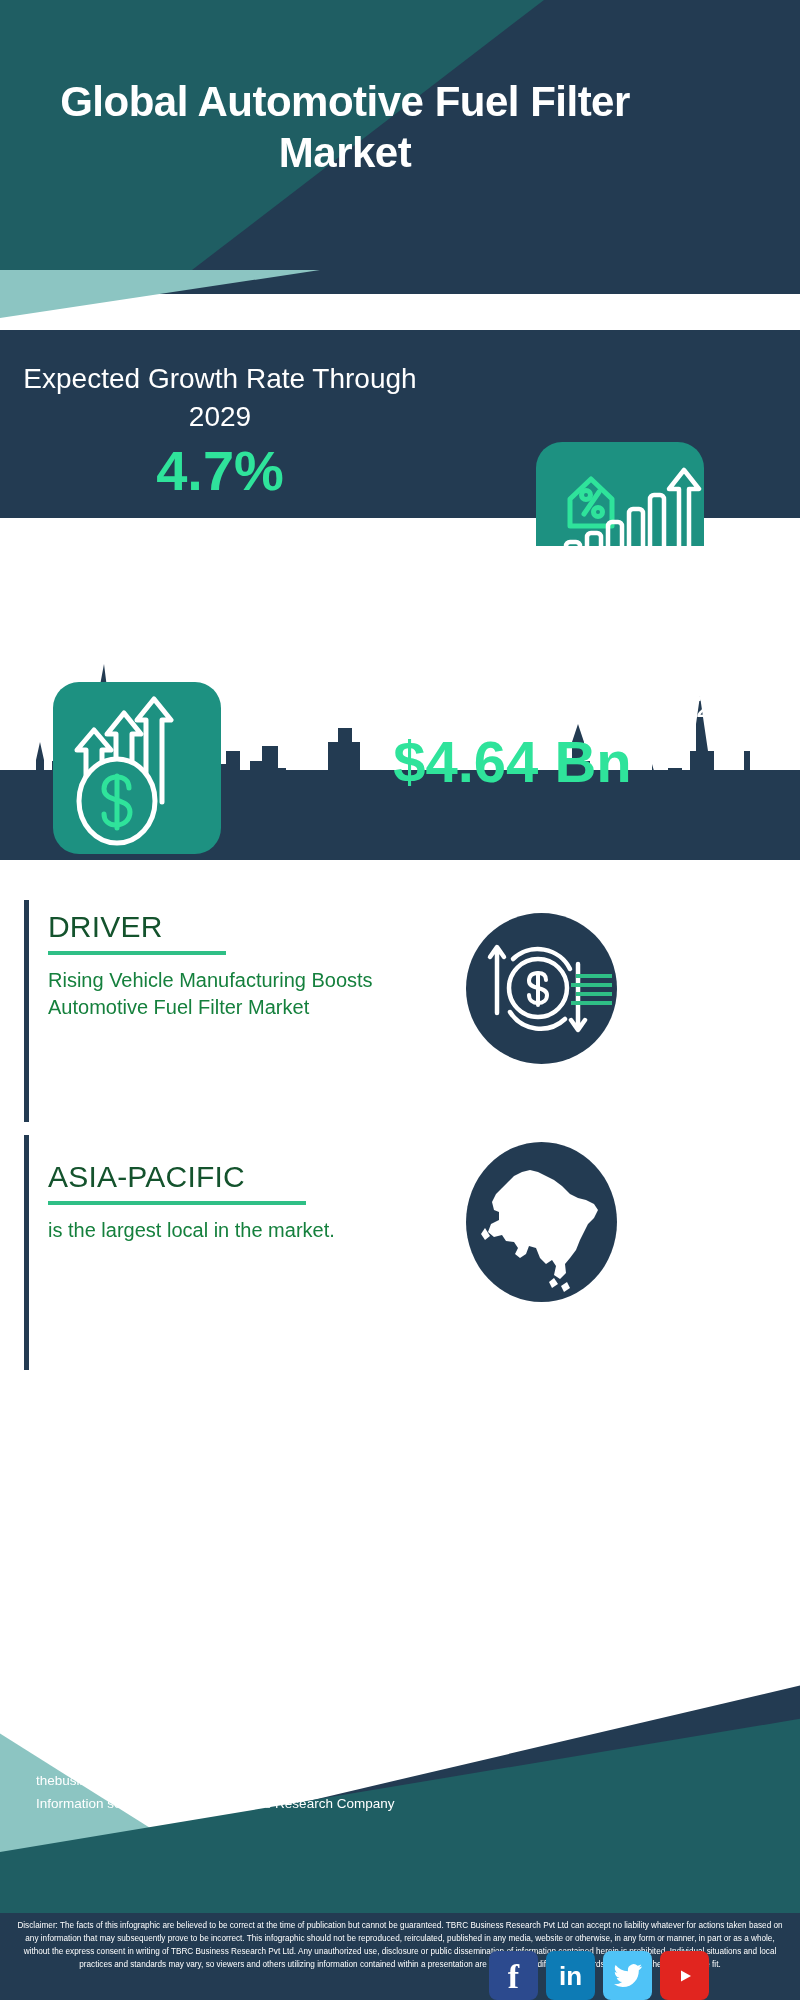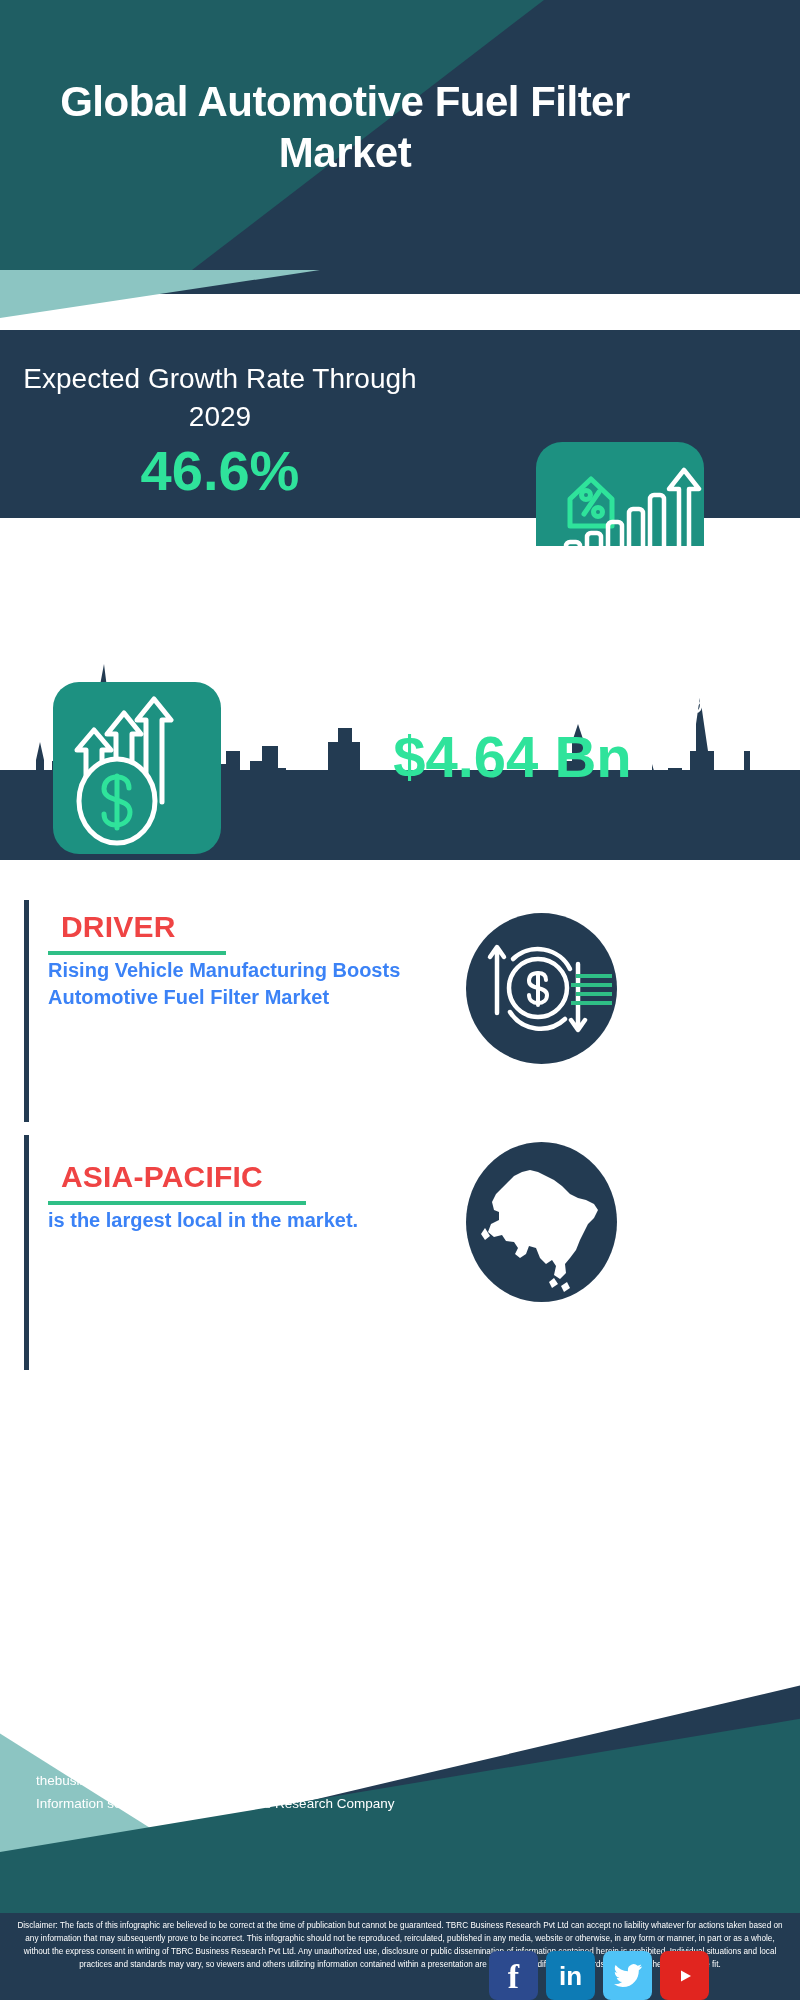--- a/index.html
+++ b/index.html
@@ -119,21 +119,21 @@
   }
   .market-text {
     position: absolute;
     left: 240px; top: 685px;
     width: 545px;
     text-align: center;
     color: #ffffff;
     z-index: 5;
   }
   .market-label {
-    font-size: 28px;
+    font-size: 32px;
     line-height: 1.35;
   }
   .market-value {
     margin-top: 2px;
     font-size: 58px;
     font-weight: bold;
     color: #2fe39b;
     line-height: 1.1;
   }
   .icon-tile.market-tile {
@@ -155,37 +155,36 @@
     width: 5px;
     background: #233b52;
   }
   .fact-body {
     position: absolute;
     left: 48px;
     width: 390px;
   }
   .fact-title {
     font-size: 30px;
-    font-weight: bold;
-    color: #ef4444;
+    font-weight: normal;
+    color: #14532d;
     letter-spacing: 0.2px;
     line-height: 1.1;
-    margin-left: 13px;
   }
   .fact-rule {
     margin-top: 8px;
     width: 178px;
     height: 4px;
     background: #2fbf86;
   }
   .fact-desc {
-    margin-top: 2px;
+    margin-top: 12px;
     font-size: 20px;
-    font-weight: bold;
-    color: #3b82f6;
+    font-weight: normal;
+    color: #15803d;
     line-height: 1.33;
   }
   .fact-circle {
     position: absolute;
     background: #233b52;
     border-radius: 50%;
     overflow: hidden;
   }
 
   
@@ -270,21 +269,21 @@
   <div class="header">
     <div class="header-diag"></div>
   </div>
   <div class="header-title">Global Automotive Fuel Filter Market</div>
   <div class="wedge-dark"></div>
   <div class="wedge-teal"></div>
 
   <div class="growth">
     <div class="growth-text">
       <div class="growth-label">Expected Growth Rate Through 2029</div>
-      <div class="growth-value">46.6%</div>
+      <div class="growth-value">4.7%</div>
     </div>
   </div>
 
   <div class="icon-tile growth-tile">
     <svg viewBox="0 0 168 172" width="168" height="172" aria-hidden="true">
 
       <g fill="none" stroke="#2fe39b" stroke-width="5" stroke-linejoin="round" stroke-linecap="round">
         <path d="M34 57 L55 37 L76 57 L76 84 L34 84 Z"></path>
         <line x1="48" y1="72" x2="63" y2="50"></line>
         <circle cx="50" cy="53" r="4.5"></circle>

